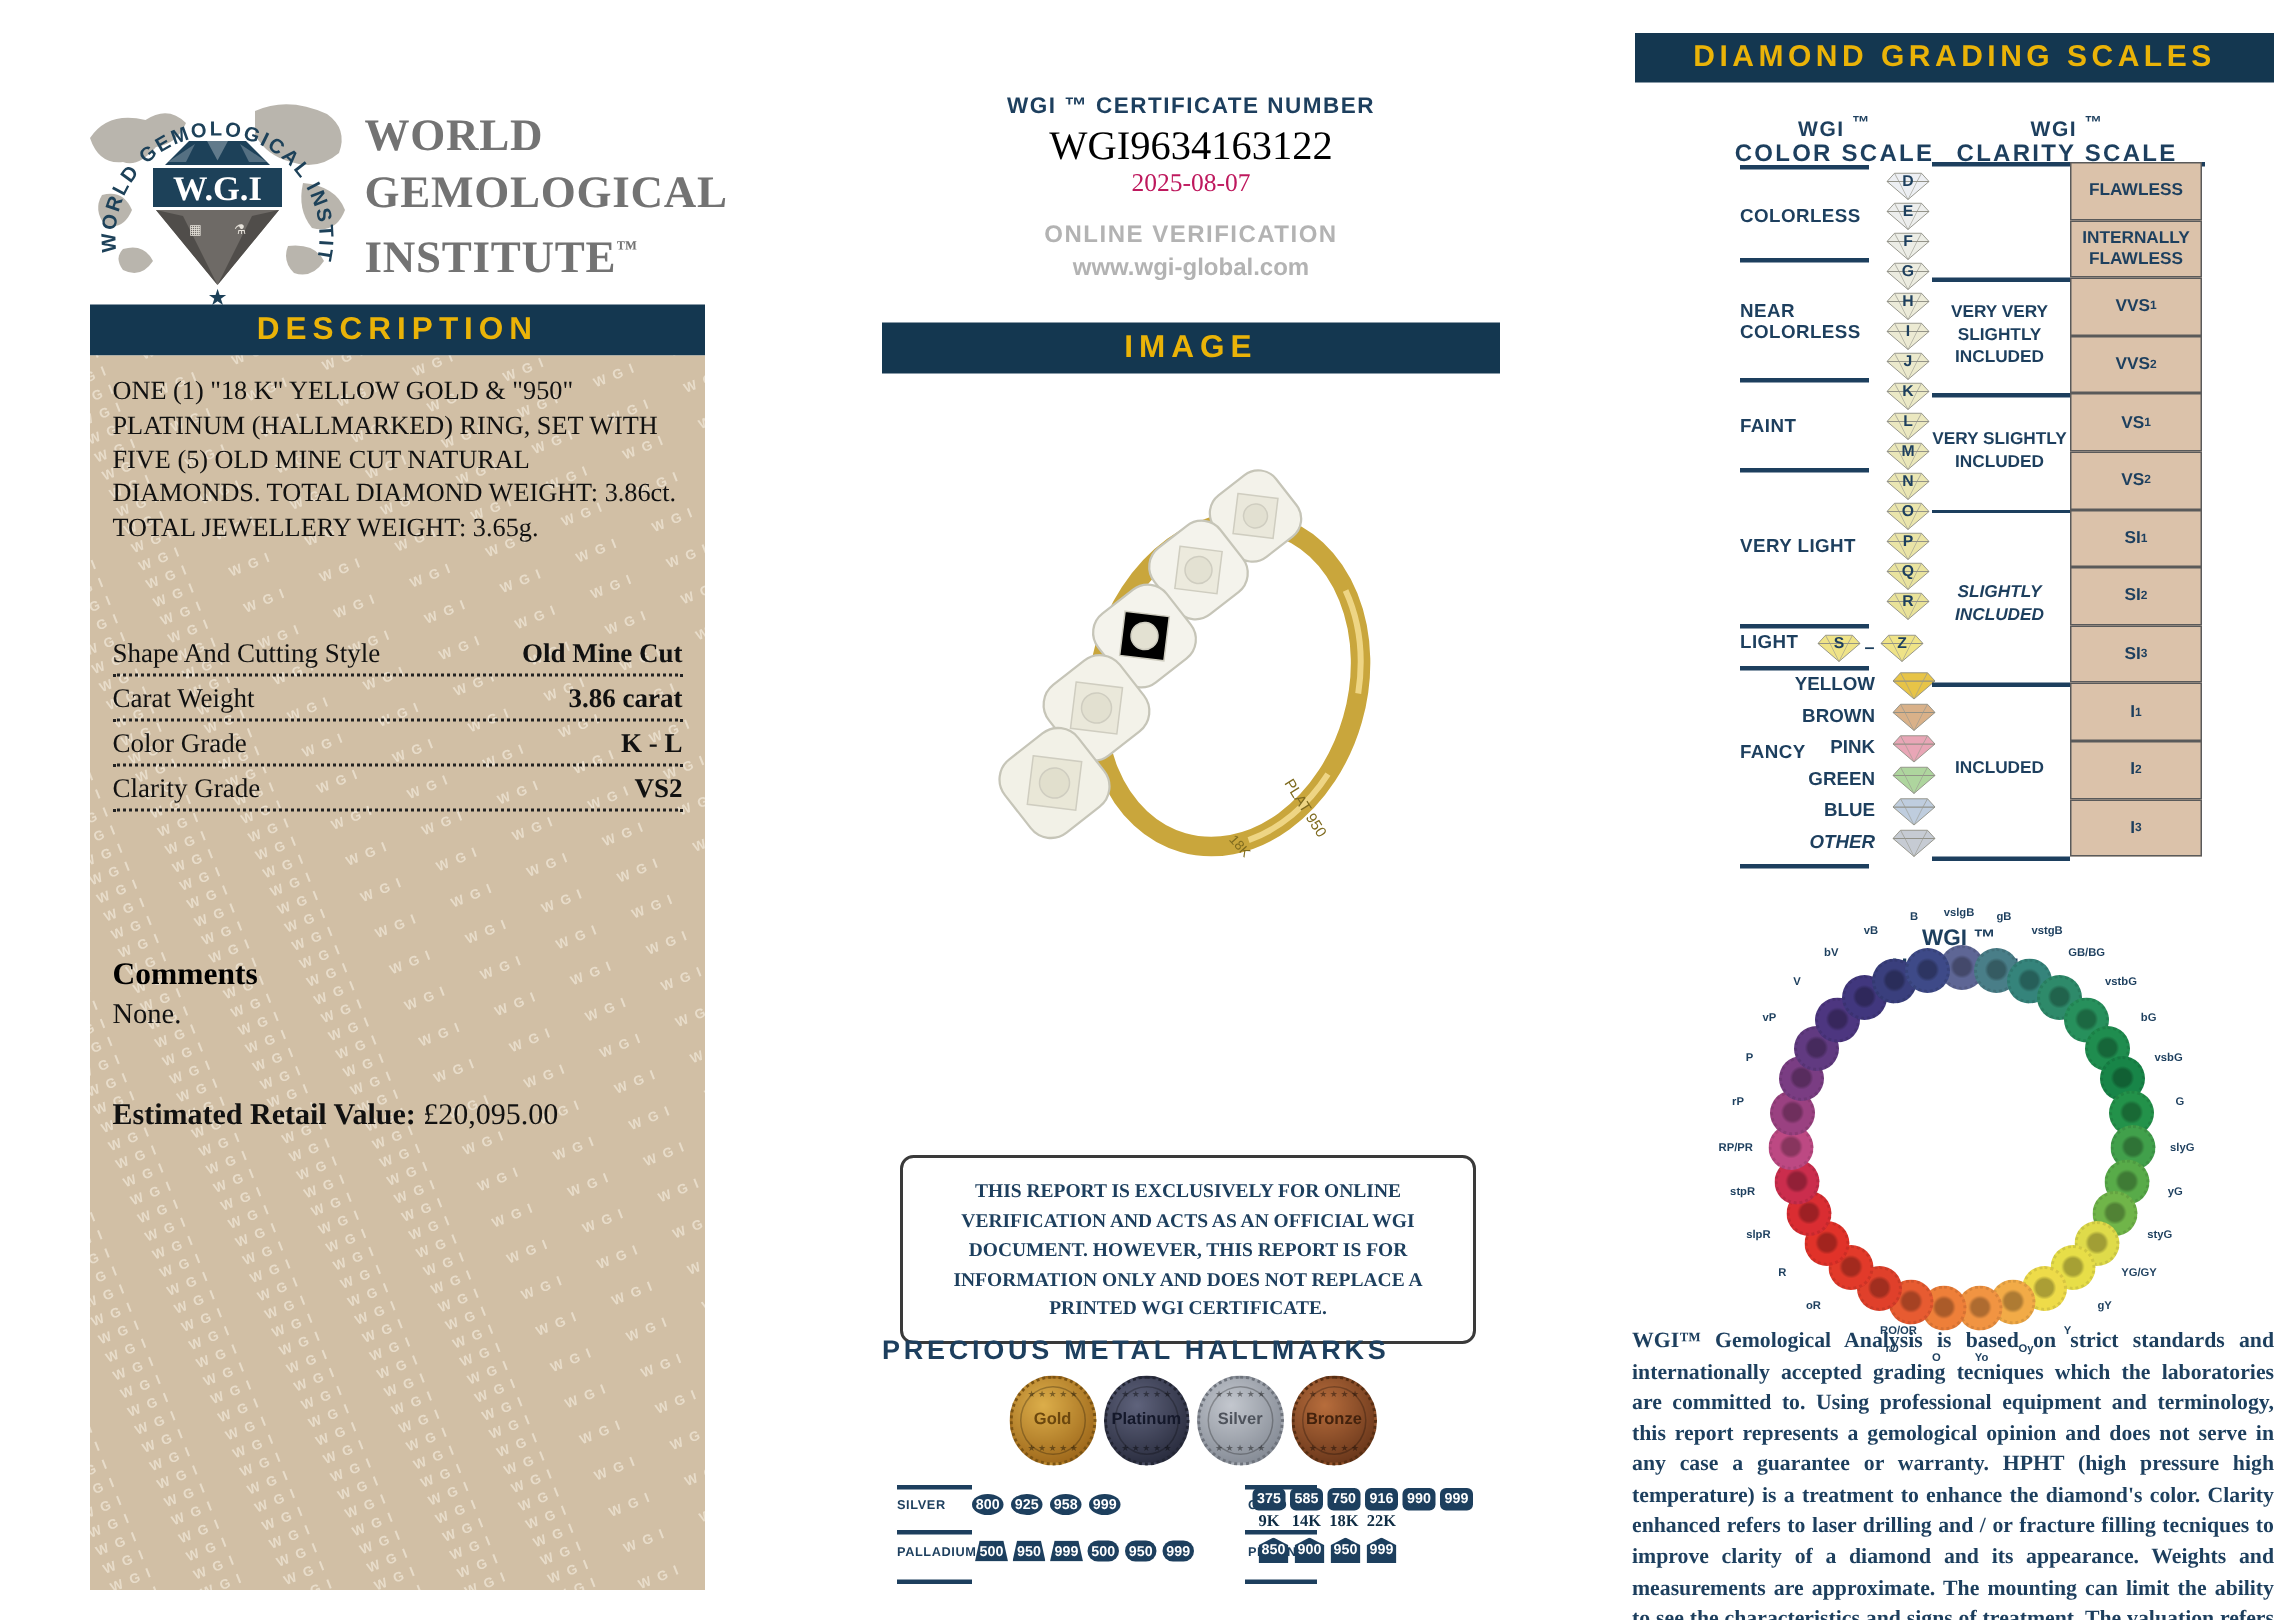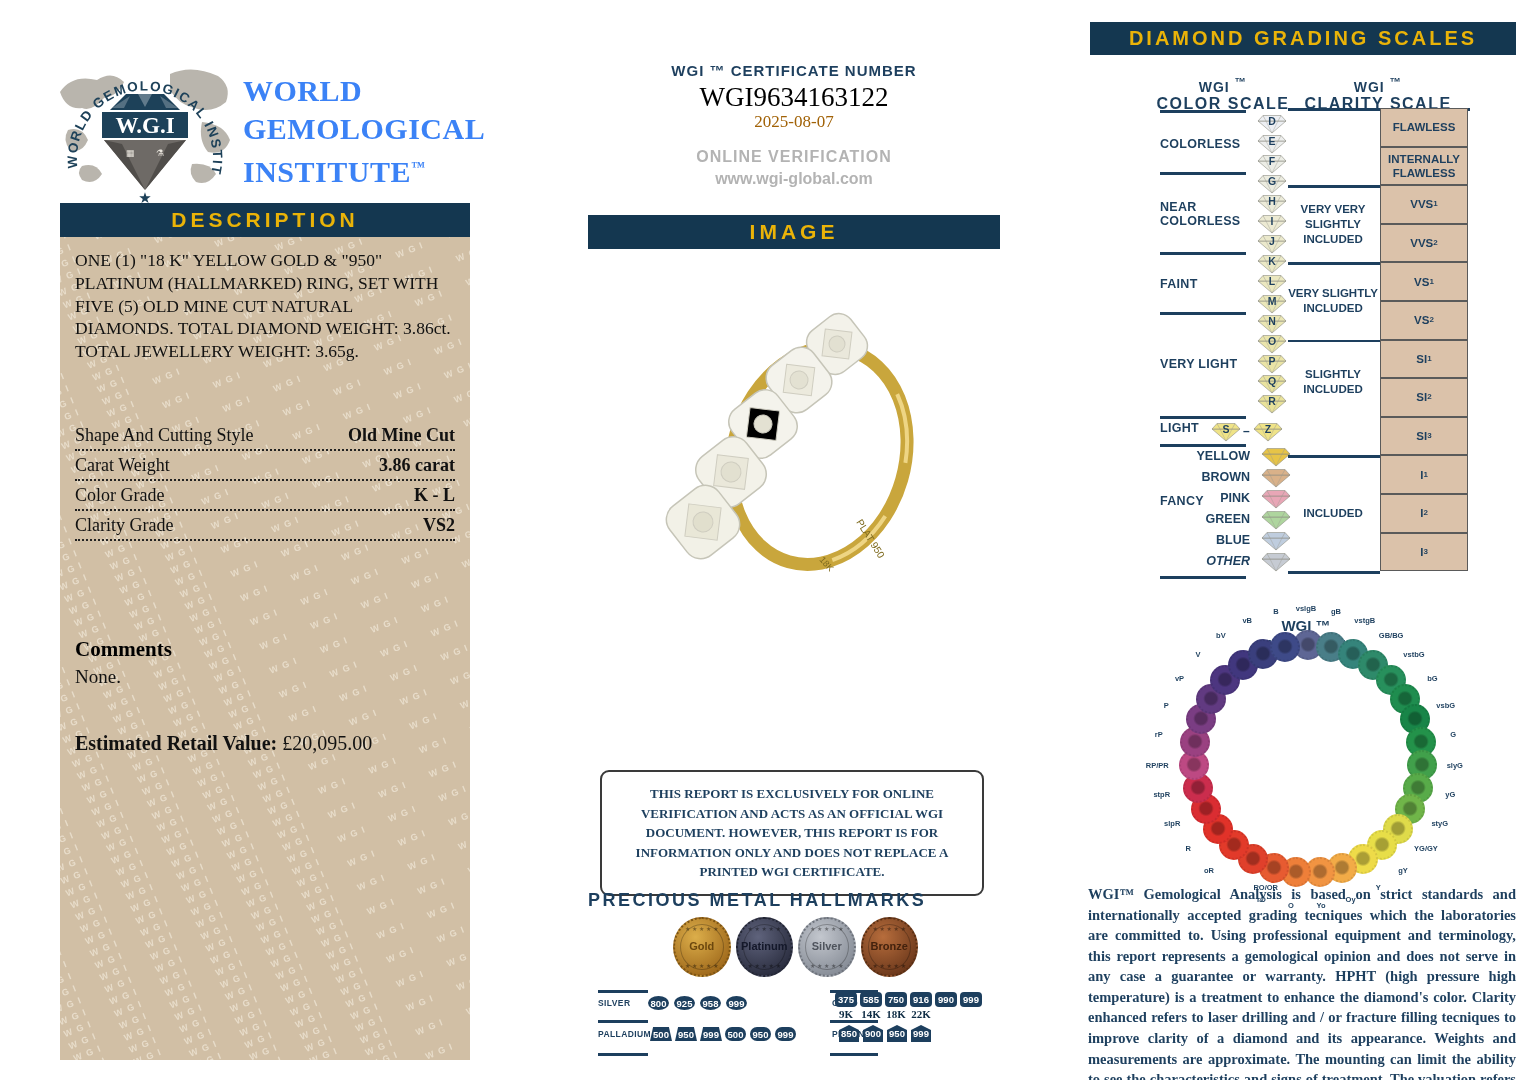--- a/index.html
+++ b/index.html
@@ -3,21 +3,21 @@
 <meta charset="utf-8">
 <style>
   html,body{margin:0;padding:0;background:#fff;}
   .page{position:relative;width:1526px;height:1080px;background:#fff;overflow:hidden;
         font-family:"Liberation Sans",sans-serif;color:#1d3f5e;}
   .abs{position:absolute;}
   .bar{background:#143750;color:#eab308;font-weight:bold;text-align:center;
        letter-spacing:4px;font-size:21px;line-height:34px;height:34px;}
   
   #org-title{left:243px;top:72px;width:240px;font-family:"Liberation Serif",serif;
-             font-weight:bold;font-size:30px;line-height:38px;color:#3b82f6;letter-spacing:.5px;}
+             font-weight:bold;font-size:30px;line-height:38px;color:#737373;letter-spacing:.5px;}
   #org-title sup{font-size:14px;}
   #desc-bar{left:60px;top:203px;width:410px;}
   #beige{left:60px;top:237px;width:410px;height:823px;background:#d1bfa5;overflow:hidden;}
   #wm{position:absolute;left:-45%;top:-35%;width:220%;height:200%;transform:rotate(-22deg);
       color:rgba(246,240,227,.6);font-size:9px;line-height:13px;letter-spacing:5px;
       word-spacing:14px;white-space:pre-wrap;font-weight:bold;}
   .panel-content{position:relative;z-index:1;padding:12px 15px 0 15px;color:#111;
                  font-family:"Liberation Serif",serif;}
   #desc-text{font-size:17.5px;line-height:1.3;margin:0;}
   #stone-block{margin-top:58px;}
@@ -28,21 +28,21 @@
   #comments-block{margin-top:96px;}
   #comments-value{font-size:19px;margin:4px 0 0 0;}
   #retail-line{margin-top:44px;font-size:20px;}
   #retail-line b{font-weight:bold;}
   
   #mid{left:588px;top:12px;width:412px;height:1080px;}
   #cert-label{top:50px;width:100%;text-align:center;font-weight:bold;font-size:15px;letter-spacing:1px;}
   #cert-number{top:70px;width:100%;text-align:center;font-family:"Liberation Serif",serif;
                font-size:27px;color:#000;}
   #cert-date{top:100px;width:100%;text-align:center;font-family:"Liberation Serif",serif;
-             font-size:17px;color:#a16207;}
+             font-size:17px;color:#be185d;}
   #online-label{top:136px;width:100%;text-align:center;font-weight:bold;font-size:16px;
                 letter-spacing:1px;color:#b3b3b3;}
   #online-url{top:158px;width:100%;text-align:center;font-weight:bold;font-size:16px;color:#b3b3b3;}
   #image-bar{top:203px;left:0;width:412px;}
   #ring-wrap{top:248px;left:35px;width:340px;height:340px;}
   #disclaimer{top:758px;left:12px;width:352px;border:2px solid #3a3a3a;border-radius:9px;
               padding:12px 14px;background:#fff;font-family:"Liberation Serif",serif;
               font-weight:bold;font-size:13px;line-height:1.5;text-align:center;color:#1d3f5e;}
   #hm-title{top:878px;width:100%;text-align:left;font-weight:bold;font-size:18px;letter-spacing:2.5px;}
   #medals{top:905px;left:85px;width:245px;display:flex;gap:5px;}
@@ -571,21 +571,21 @@
         <div class="cbox" style="top: 223.8px; height: 38.6px;">VVS<sub>2</sub></div>
         <div class="clab" style="top: 223.8px; transform: translateY(-50%);">VERY VERY SLIGHTLY INCLUDED</div>
         <div class="csep" style="top: 262.4px;"></div>
         <div class="cbox" style="top: 262.4px; height: 38.6px;">VS<sub>1</sub></div>
         <div class="cbox" style="top: 301px; height: 38.6px;">VS<sub>2</sub></div>
         <div class="clab" style="top: 301px; transform: translateY(-50%);">VERY SLIGHTLY INCLUDED</div>
         <div class="csep" style="top: 339.6px;"></div>
         <div class="cbox" style="top: 339.6px; height: 38.6px;">SI<sub>1</sub></div>
         <div class="cbox" style="top: 378.2px; height: 38.6px;">SI<sub>2</sub></div>
         <div class="cbox" style="top: 416.8px; height: 38.6px;">SI<sub>3</sub></div>
-        <div class="clab" style="top: 382px; transform: translateY(-50%);">SLIGHTLY INCLUDED</div>
+        <div class="clab" style="top: 403px; transform: translateY(-50%); font-style: italic;">SLIGHTLY INCLUDED</div>
         <div class="csep" style="top: 455.4px;"></div>
         <div class="cbox" style="top: 455.4px; height: 38.6px;">I<sub>1</sub></div>
         <div class="cbox" style="top: 494px; height: 38.6px;">I<sub>2</sub></div>
         <div class="cbox" style="top: 532.6px; height: 38.6px;">I<sub>3</sub></div>
         <div class="clab" style="top: 513.3px; transform: translateY(-50%);">INCLUDED</div>
         <div class="csep" style="top: 571.2px;"></div>
       </div>
 
     <div class="abs" id="hw-title">
       <div>WGI ™</div>

